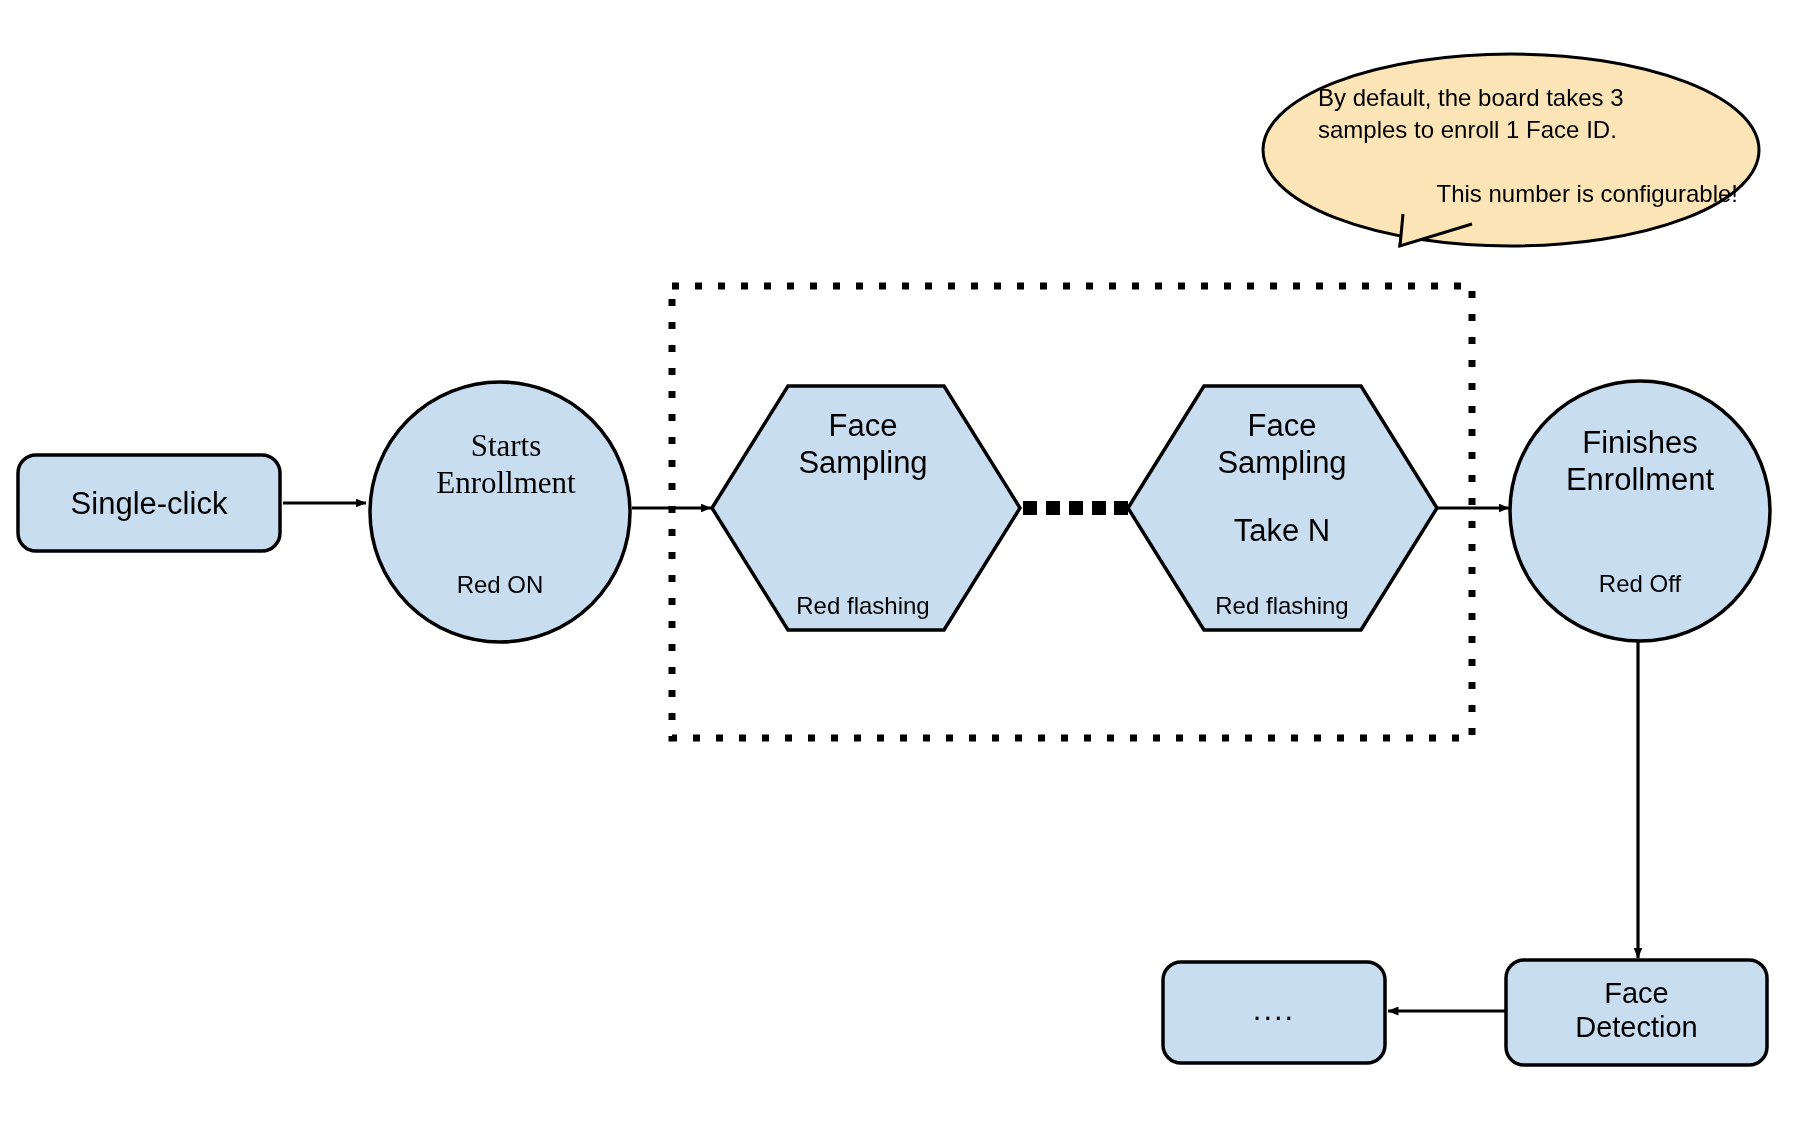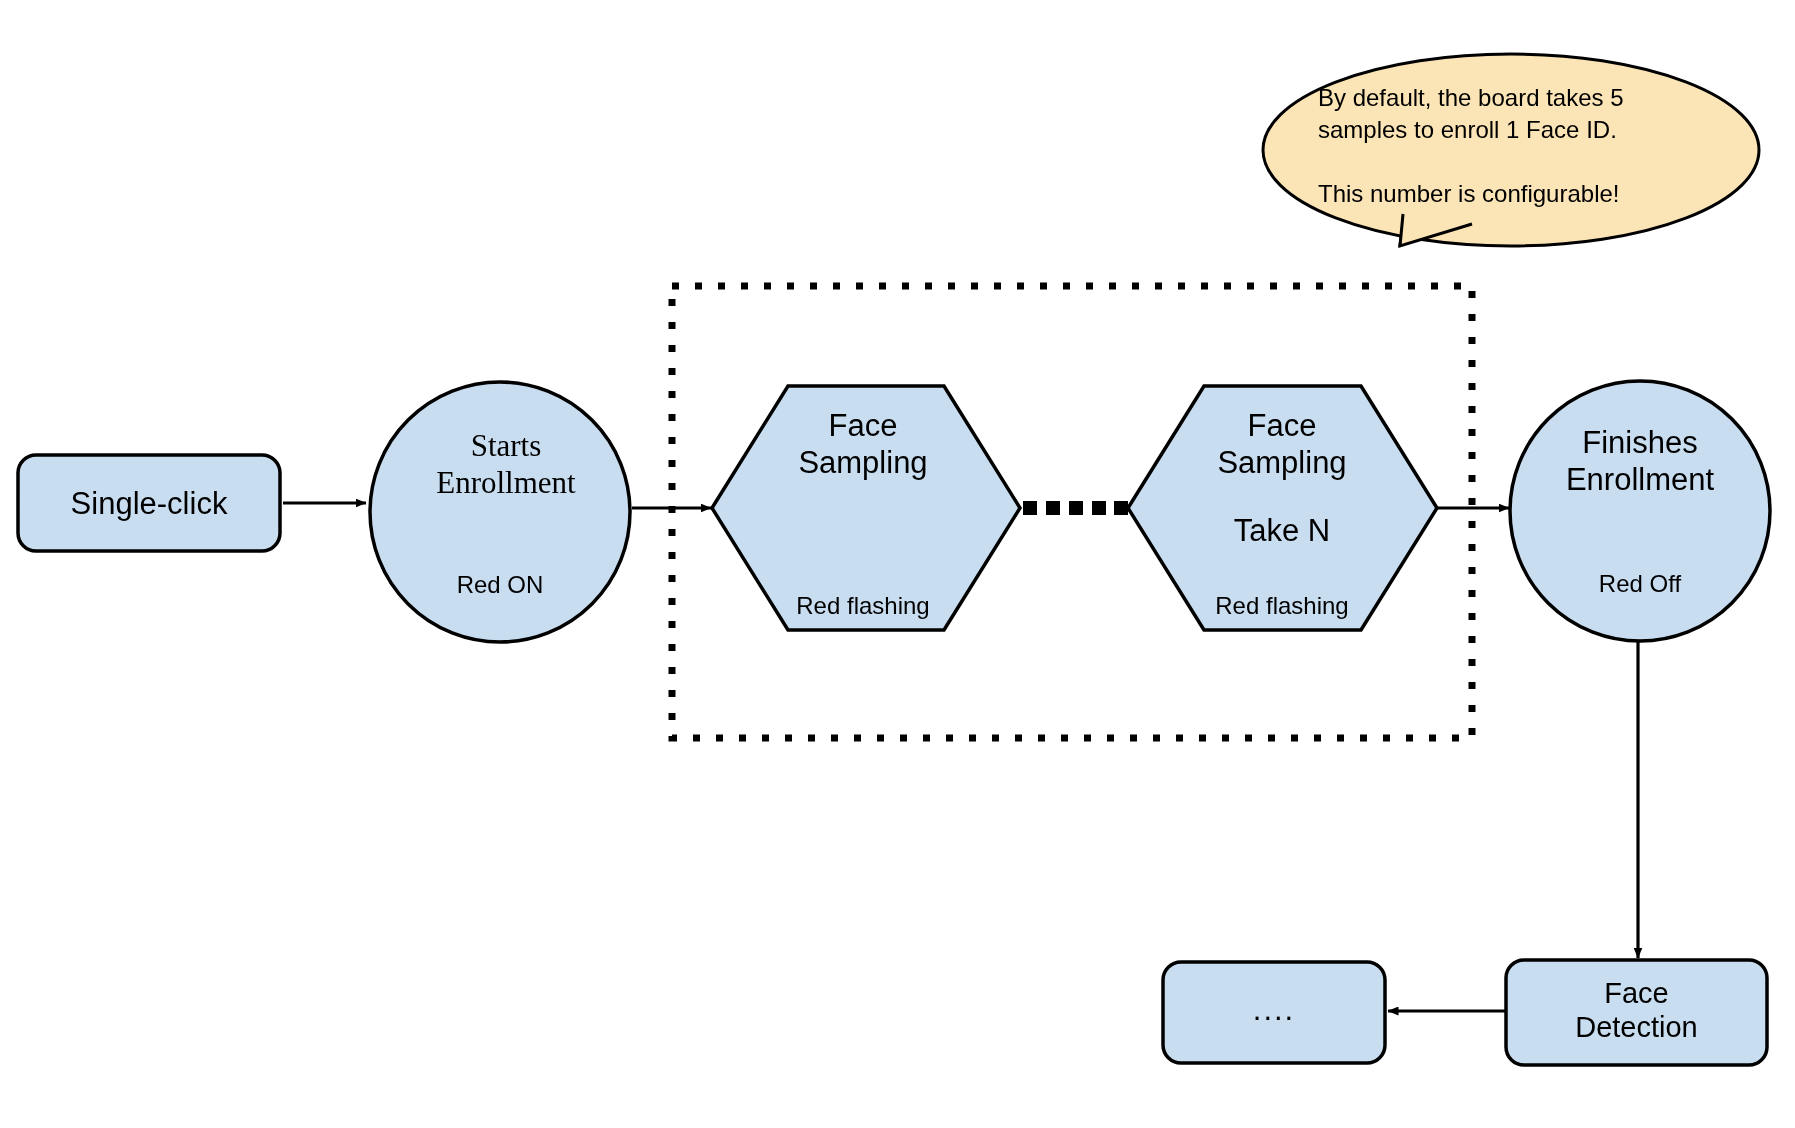--- a/index.html
+++ b/index.html
@@ -122,17 +122,17 @@
 
   <div class="node-label lbl-main" style="left:1510px; top:425px; width:260px;">Finishes
 Enrollment</div>
   <div class="node-label lbl-sub" style="left:1510px; top:570px; width:260px;">Red Off</div>
 
   <div class="node-label lbl-main-sm" style="left:1506px; top:976px; width:261px;">Face
 Detection</div>
 
   <div class="node-label lbl-dots" style="left:1163px; top:992px; width:222px;">....</div>
 
-  <div class="node-label lbl-bubble" style="left:1318px; top:82px; width:420px;">By default, the board takes 5</div>
+  <div class="node-label lbl-bubble" style="left:1318px; top:82px; width:420px;">By default, the board takes 3</div>
   <div class="node-label lbl-bubble" style="left:1318px; top:114px; width:420px;">samples to enroll 1 Face ID.</div>
-  <div class="node-label lbl-bubble" style="left:1318px; top:178px; width:420px;">This number is configurable!</div>
+  <div class="node-label lbl-bubble" style="left:1318px; top:178px; width:420px;text-align:right;">This number is configurable!</div>
 
 </div>
 
 </body></html>

